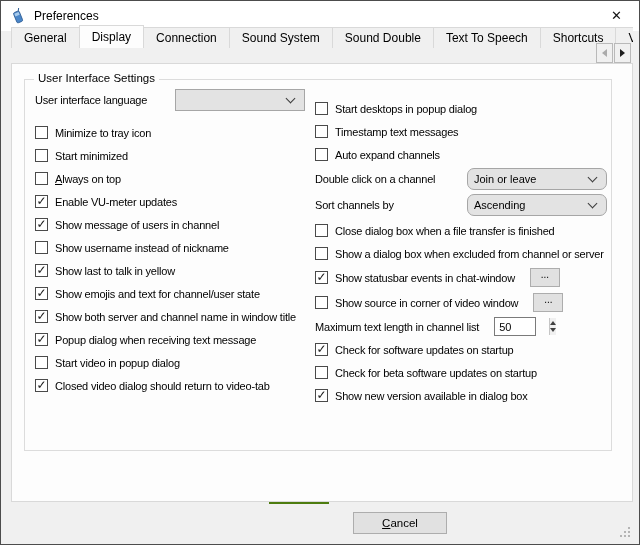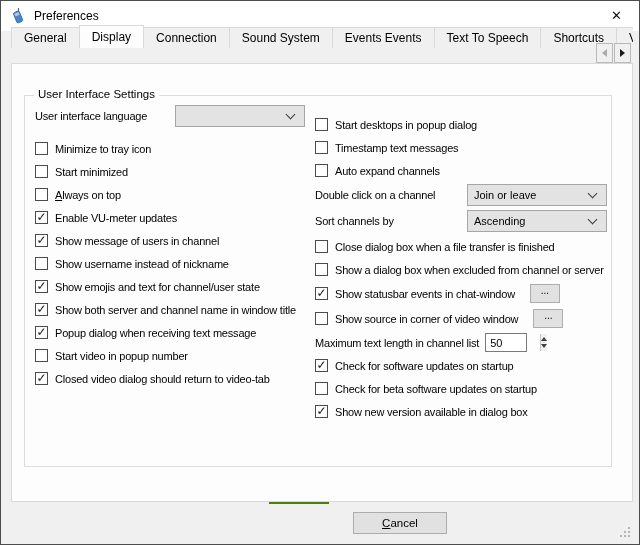--- a/index.html
+++ b/index.html
@@ -22,21 +22,21 @@
   .tab-arrows{position:absolute;top:42px;right:8px;z-index:4;display:flex;}
   .tab-arrow{box-sizing:border-box;width:17px;height:20px;background:#f0f0f0;border:1px solid #b9b9b9;
              display:flex;align-items:center;justify-content:center;margin-left:1px;}
   .tri-left{width:0;height:0;border-top:4px solid transparent;border-bottom:4px solid transparent;
             border-right:5px solid #ababab;}
   .tri-right{width:0;height:0;border-top:4px solid transparent;border-bottom:4px solid transparent;
              border-left:5px solid #1c1c1c;}
   
   .pane{position:absolute;top:62px;left:10px;width:622px;height:439px;box-sizing:border-box;
         background:#fdfdfd;border:1px solid #d9d9d9;z-index:1;}
-  .group{position:absolute;left:12px;top:31px;width:588px;height:372px;box-sizing:border-box;
+  .group{position:absolute;left:12px;top:15px;width:588px;height:372px;box-sizing:border-box;
          border:1px solid #dcdcdc;}
   .group-title{position:absolute;top:-8px;left:9px;background:#fdfdfd;padding:0 4px;font-size:11.5px;color:#000;}
   .col{position:absolute;top:6px;}
   .col-left{left:10px;width:285px;}
   .col-right{left:290px;width:294px;}
   .row{display:flex;align-items:center;height:23px;}
   .lbl{font-size:11px;letter-spacing:-0.2px;color:#000;white-space:nowrap;}
   .check-row{column-gap:7px;cursor:default;}
   .check-row:first-child{margin-top:0;}
   .cb{width:13px;height:13px;box-sizing:border-box;background:#fff;border:1px solid #4a4a4a;
@@ -45,30 +45,30 @@
       font-size:12px;line-height:13px;color:#1a1a1a;}
   .combo{box-sizing:border-box;height:22px;background:#e3e3e3;border:1px solid #a6a6a6;display:flex;
          align-items:center;justify-content:space-between;padding-left:6px;font-size:11px;color:#000;}
   .chev{width:6px;height:6px;border-right:1.4px solid #3c3c3c;border-bottom:1.4px solid #3c3c3c;
         transform:rotate(45deg);margin-right:10px;margin-top:-3px;flex:none;}
   .combo-row-left{height:27px;}
   .combo-row-left .lbl{width:140px;}
   .lang-combo{width:130px;}
   .combo-row-right{height:26px;}
   .combo-row-right .lbl{width:152px;}
-  .right-combo{width:140px;}
+  .right-combo{width:140px;border-radius:7px;}
   .left-checks .check-row:first-child{margin-top:8px;}
   .checks-top .check-row:first-child{margin-top:11px;}
   .checks-mid{margin-top:1px;}
   .browse-row{height:25px;}
   .mini-btn{box-sizing:border-box;width:30px;height:19px;background:#e1e1e1;border:1px solid #adadad;
             font-size:10px;line-height:10px;margin-left:8px;font-family:inherit;padding:0 0 6px 0;color:#000;}
   .spin-row{height:23px;}
   .spinbox{display:flex;box-sizing:border-box;width:42px;height:19px;border:1px solid #7a7a7a;background:#fff;
-           margin-left:6px;align-items:stretch;gap:38px;}
+           margin-left:15px;align-items:stretch;gap:38px;}
   .spin-val{flex:1;font-size:11px;padding-left:4px;display:flex;align-items:center;color:#000;}
   .spin-btns{width:15px;background:#f0f0f0;border-left:1px solid #c5c5c5;display:flex;flex-direction:column;
              align-items:center;justify-content:space-evenly;}
   .spin-up{width:0;height:0;border-left:3px solid transparent;border-right:3px solid transparent;
            border-bottom:4px solid #404040;}
   .spin-down{width:0;height:0;border-left:3px solid transparent;border-right:3px solid transparent;
              border-top:4px solid #404040;}
   
   .btn{position:absolute;box-sizing:border-box;height:22px;background:#e1e1e1;border:1px solid #adadad;
        font-size:11.5px;font-family:inherit;color:#000;padding:0;}
@@ -105,21 +105,21 @@
       <div class="tab active">
       <span>Display</span>
     </div>
       <div class="tab">
       <span>Connection</span>
     </div>
       <div class="tab">
       <span>Sound System</span>
     </div>
       <div class="tab">
-      <span>Events Events</span>
+      <span>Sound Double</span>
     </div>
       <div class="tab">
       <span>Text To Speech</span>
     </div>
       <div class="tab">
       <span>Shortcuts</span>
     </div>
       <div class="tab">
       <span>Video</span>
     </div>
@@ -165,33 +165,37 @@
             <div class="row check-row">
             <span class="cb checked"></span>
             <span class="lbl">Show message of users in channel</span>
           </div>
             <div class="row check-row">
             <span class="cb"></span>
             <span class="lbl">Show username instead of nickname</span>
           </div>
             <div class="row check-row">
             <span class="cb checked"></span>
+            <span class="lbl">Show last to talk in yellow</span>
+          </div>
+            <div class="row check-row">
+            <span class="cb checked"></span>
             <span class="lbl">Show emojis and text for channel/user state</span>
           </div>
             <div class="row check-row">
             <span class="cb checked"></span>
             <span class="lbl">Show both server and channel name in window title</span>
           </div>
             <div class="row check-row">
             <span class="cb checked"></span>
             <span class="lbl">Popup dialog when receiving text message</span>
           </div>
             <div class="row check-row">
             <span class="cb"></span>
-            <span class="lbl">Start video in popup number</span>
+            <span class="lbl">Start video in popup dialog</span>
           </div>
             <div class="row check-row">
             <span class="cb checked"></span>
             <span class="lbl">Closed video dialog should return to video-tab</span>
           </div>
           </div>
       </div>
 
       <div class="col col-right">
         <div class="checks-top">

